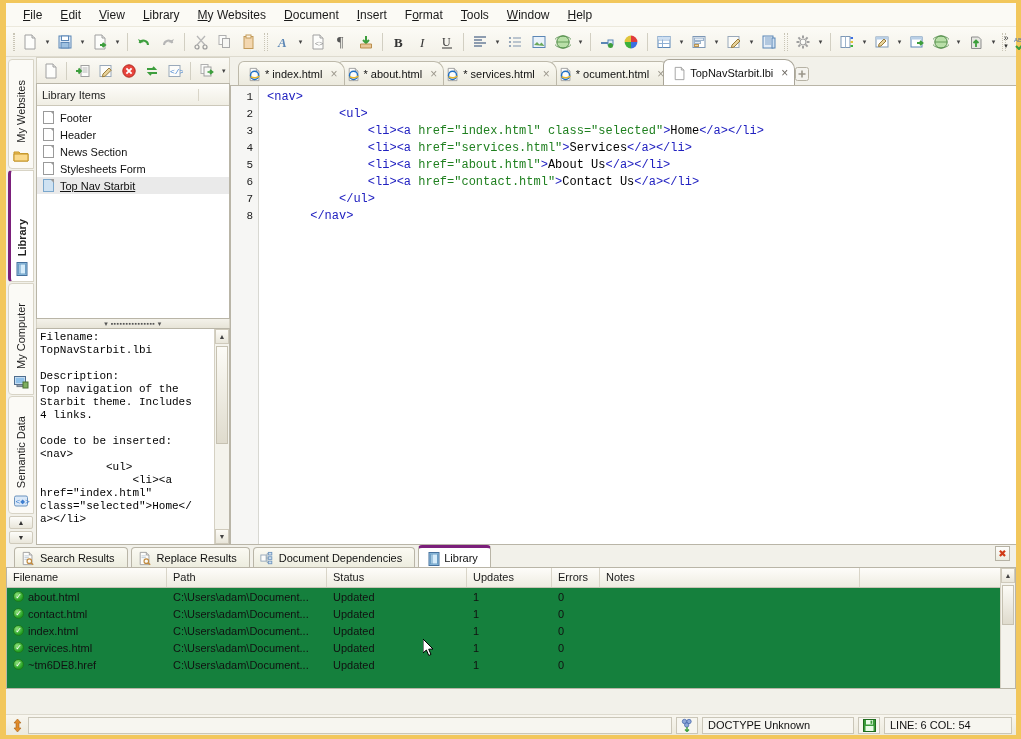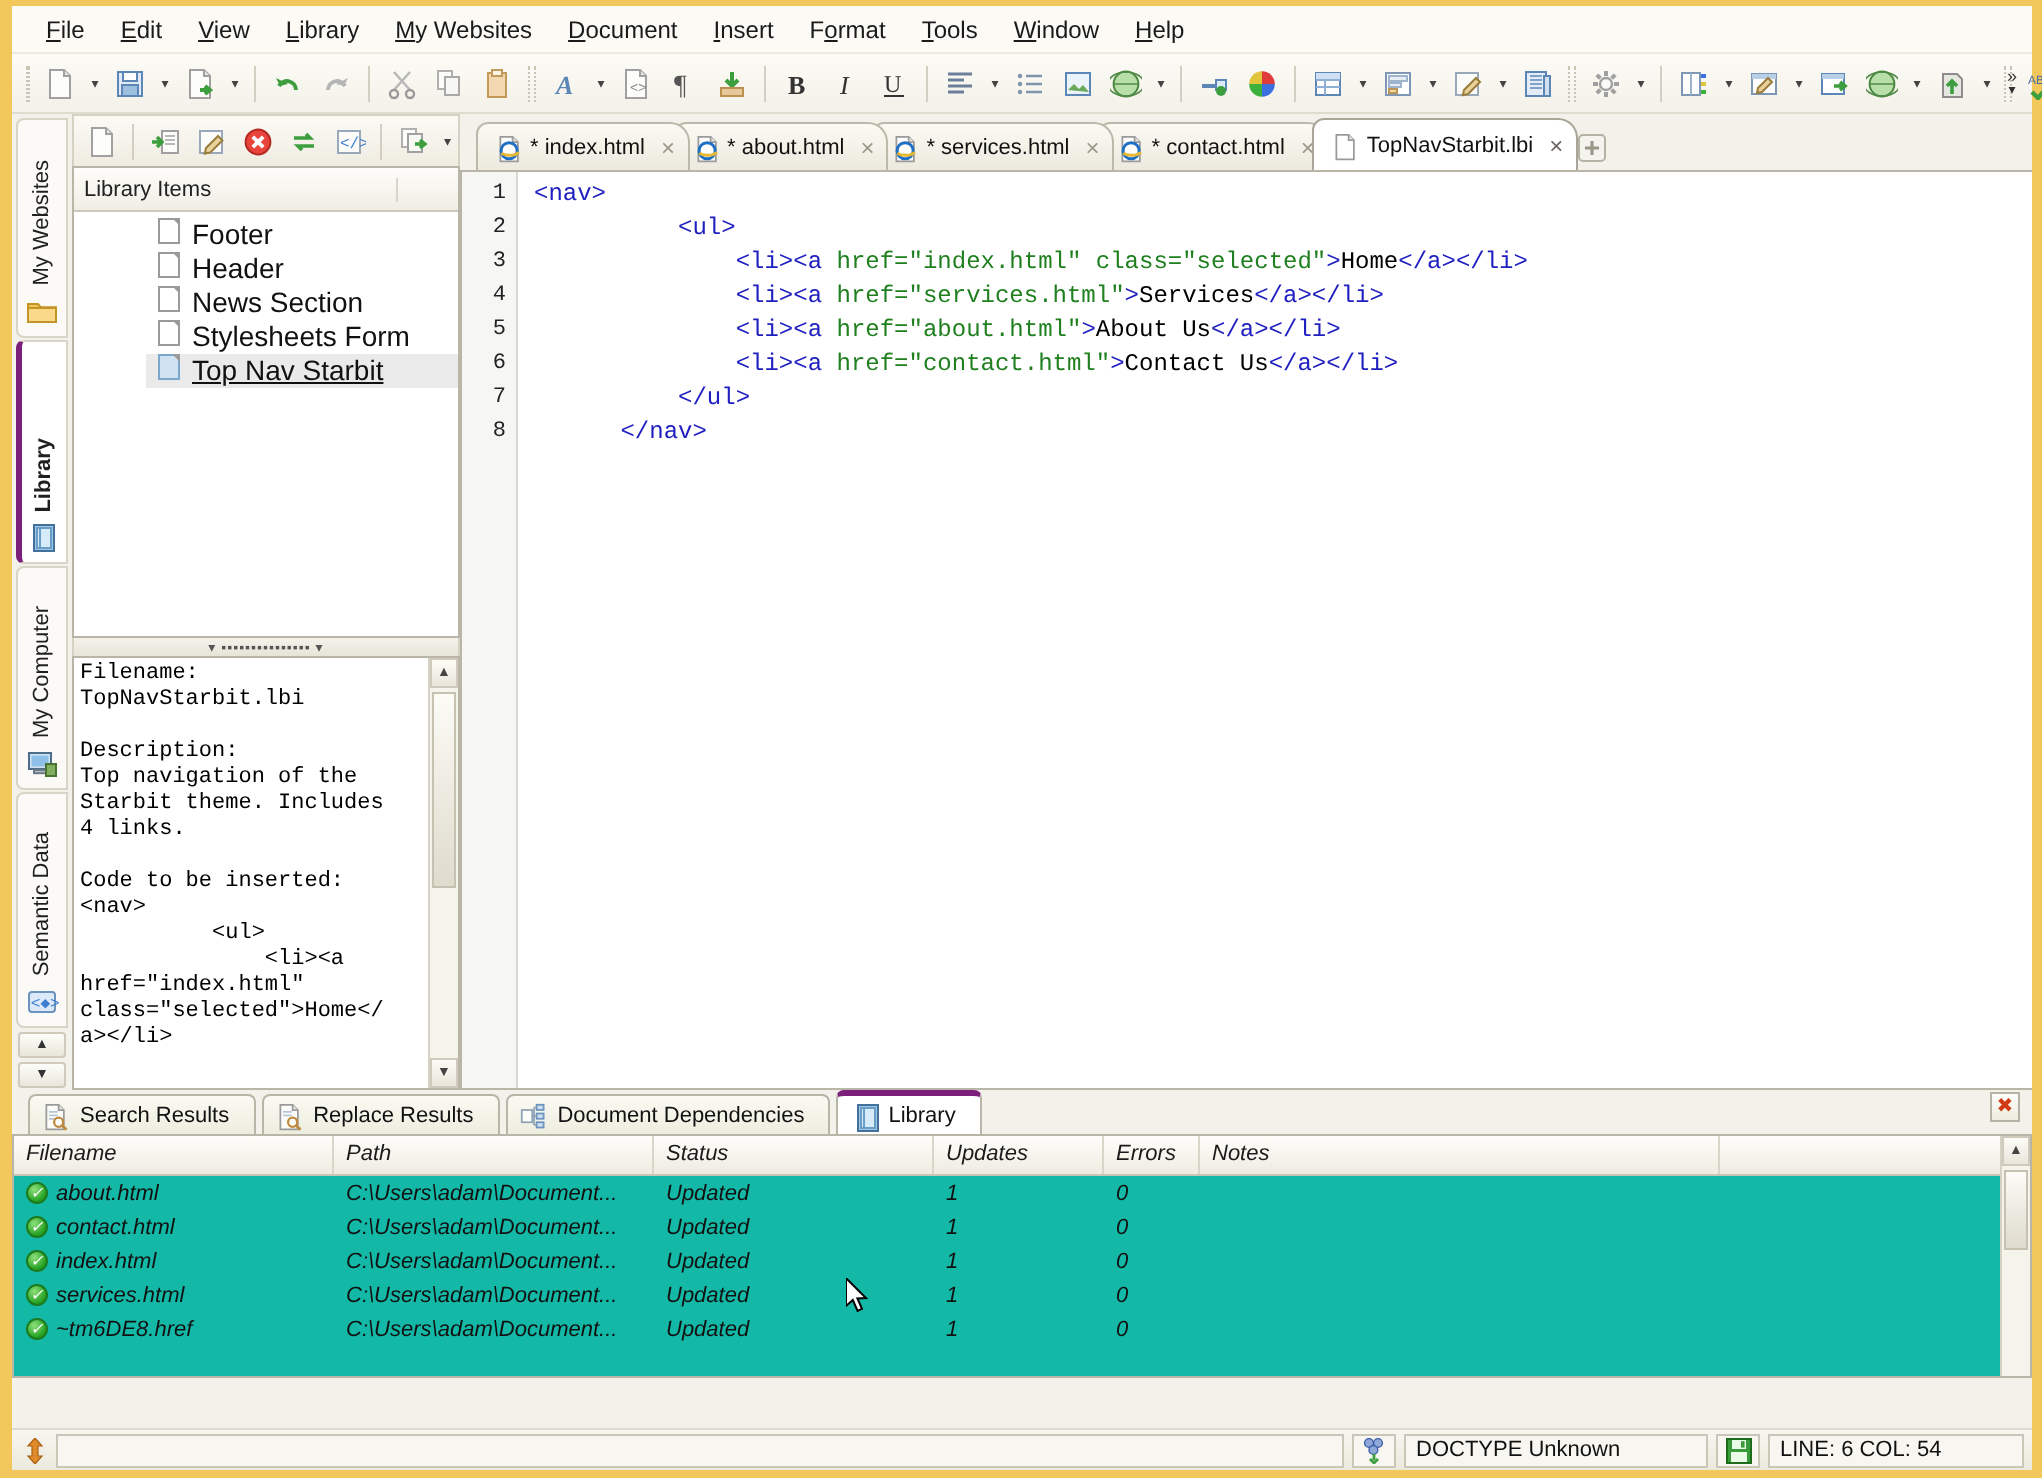--- a/index.html
+++ b/index.html
@@ -162,25 +162,24 @@
     flex: 1 1 auto;
     padding-left: 5px;
     font-size: 11px;
     color: #222;
     border-right: 1px solid #d9d5c8;
   }
   .lp-listhdr .col2 { width: 30px; }
   .lp-items { flex: 1 1 auto; padding-top: 3px; }
   .lp-item {
     height: 17px;
-    display: flex; 
+    display: flex; align-items: center;
     padding-left: 6px;
-    font-size: 14px;
+    font-size: 11px;
     color: #111;
-    margin-left: 36px;
   }
   .lp-item.sel { background: #eaeaea; text-decoration: underline; }
   .docico {
     width: 11px; height: 13px;
     background: #fff;
     border: 1px solid #9a9a9a;
     margin-right: 6px;
     position: relative;
     flex: 0 0 auto;
   }
@@ -368,27 +367,26 @@
   .btab .bico { width: 13px; height: 14px; margin-right: 6px; flex:0 0 auto;}
   .panel-close {
     position: absolute; right: 6px; top: 1px;
     width: 15px; height: 15px;
     background: linear-gradient(#fdfdfb,#ececdf);
     border: 1px solid #b6b2a4;
     display: flex; align-items: center; justify-content: center;
   }
   .grid {
     flex: 1 1 auto;
-    background: #14b8a6;
+    background: #15803d;
     border: 1px solid #b9b5a7;
     margin: 0;
     display: flex; flex-direction: column;
     overflow: hidden;
     position: relative;
-    font-style: italic;
   }
   .ghdr {
     height: 20px;
     display: flex;
     background: linear-gradient(#fefdfa,#eeece1);
     border-bottom: 1px solid #c8c4b6;
     flex: 0 0 auto;
   }
   .ghdr div {
     font-size: 11px;
@@ -1003,21 +1001,21 @@
           </div>
           <div class="dtab" style="z-index: 2;">
             <span class="tabico">
               <svg class="ico" width="14" height="15" viewBox="0 0 16 16">
                 <path d="M2.5 1h7l3 3v11h-10z" fill="#fdfdfb" stroke="#9a9a9a"></path>
                 <path d="M9.5 1v3h3" fill="#e8e8e4" stroke="#9a9a9a"></path>
                 <circle cx="7.5" cy="9" r="4.6" fill="none" stroke="#1f6fc4" stroke-width="1.7"></circle>
                 <path d="M3 10.4c3 1.8 8 1.6 10-0.6" stroke="#e8b730" stroke-width="1.7" fill="none"></path>
               </svg>
             </span>
-            <span>* contact.html</span>
+            <span>* ocument.html</span>
             <span class="tabx">×</span>
           </div>
           <div class="dtab active" style="z-index: 10;">
             <span class="tabico">
               <svg class="ico" width="14" height="15" viewBox="0 0 16 16">
                 <path d="M2.5 1h7l3 3v11h-10z" fill="#ffffff" stroke="#9a9a9a"></path>
                 <path d="M9.5 1v3h3" fill="#e9e9e5" stroke="#9a9a9a"></path>
               </svg>
             </span>
             <span>TopNavStarbit.lbi</span>

